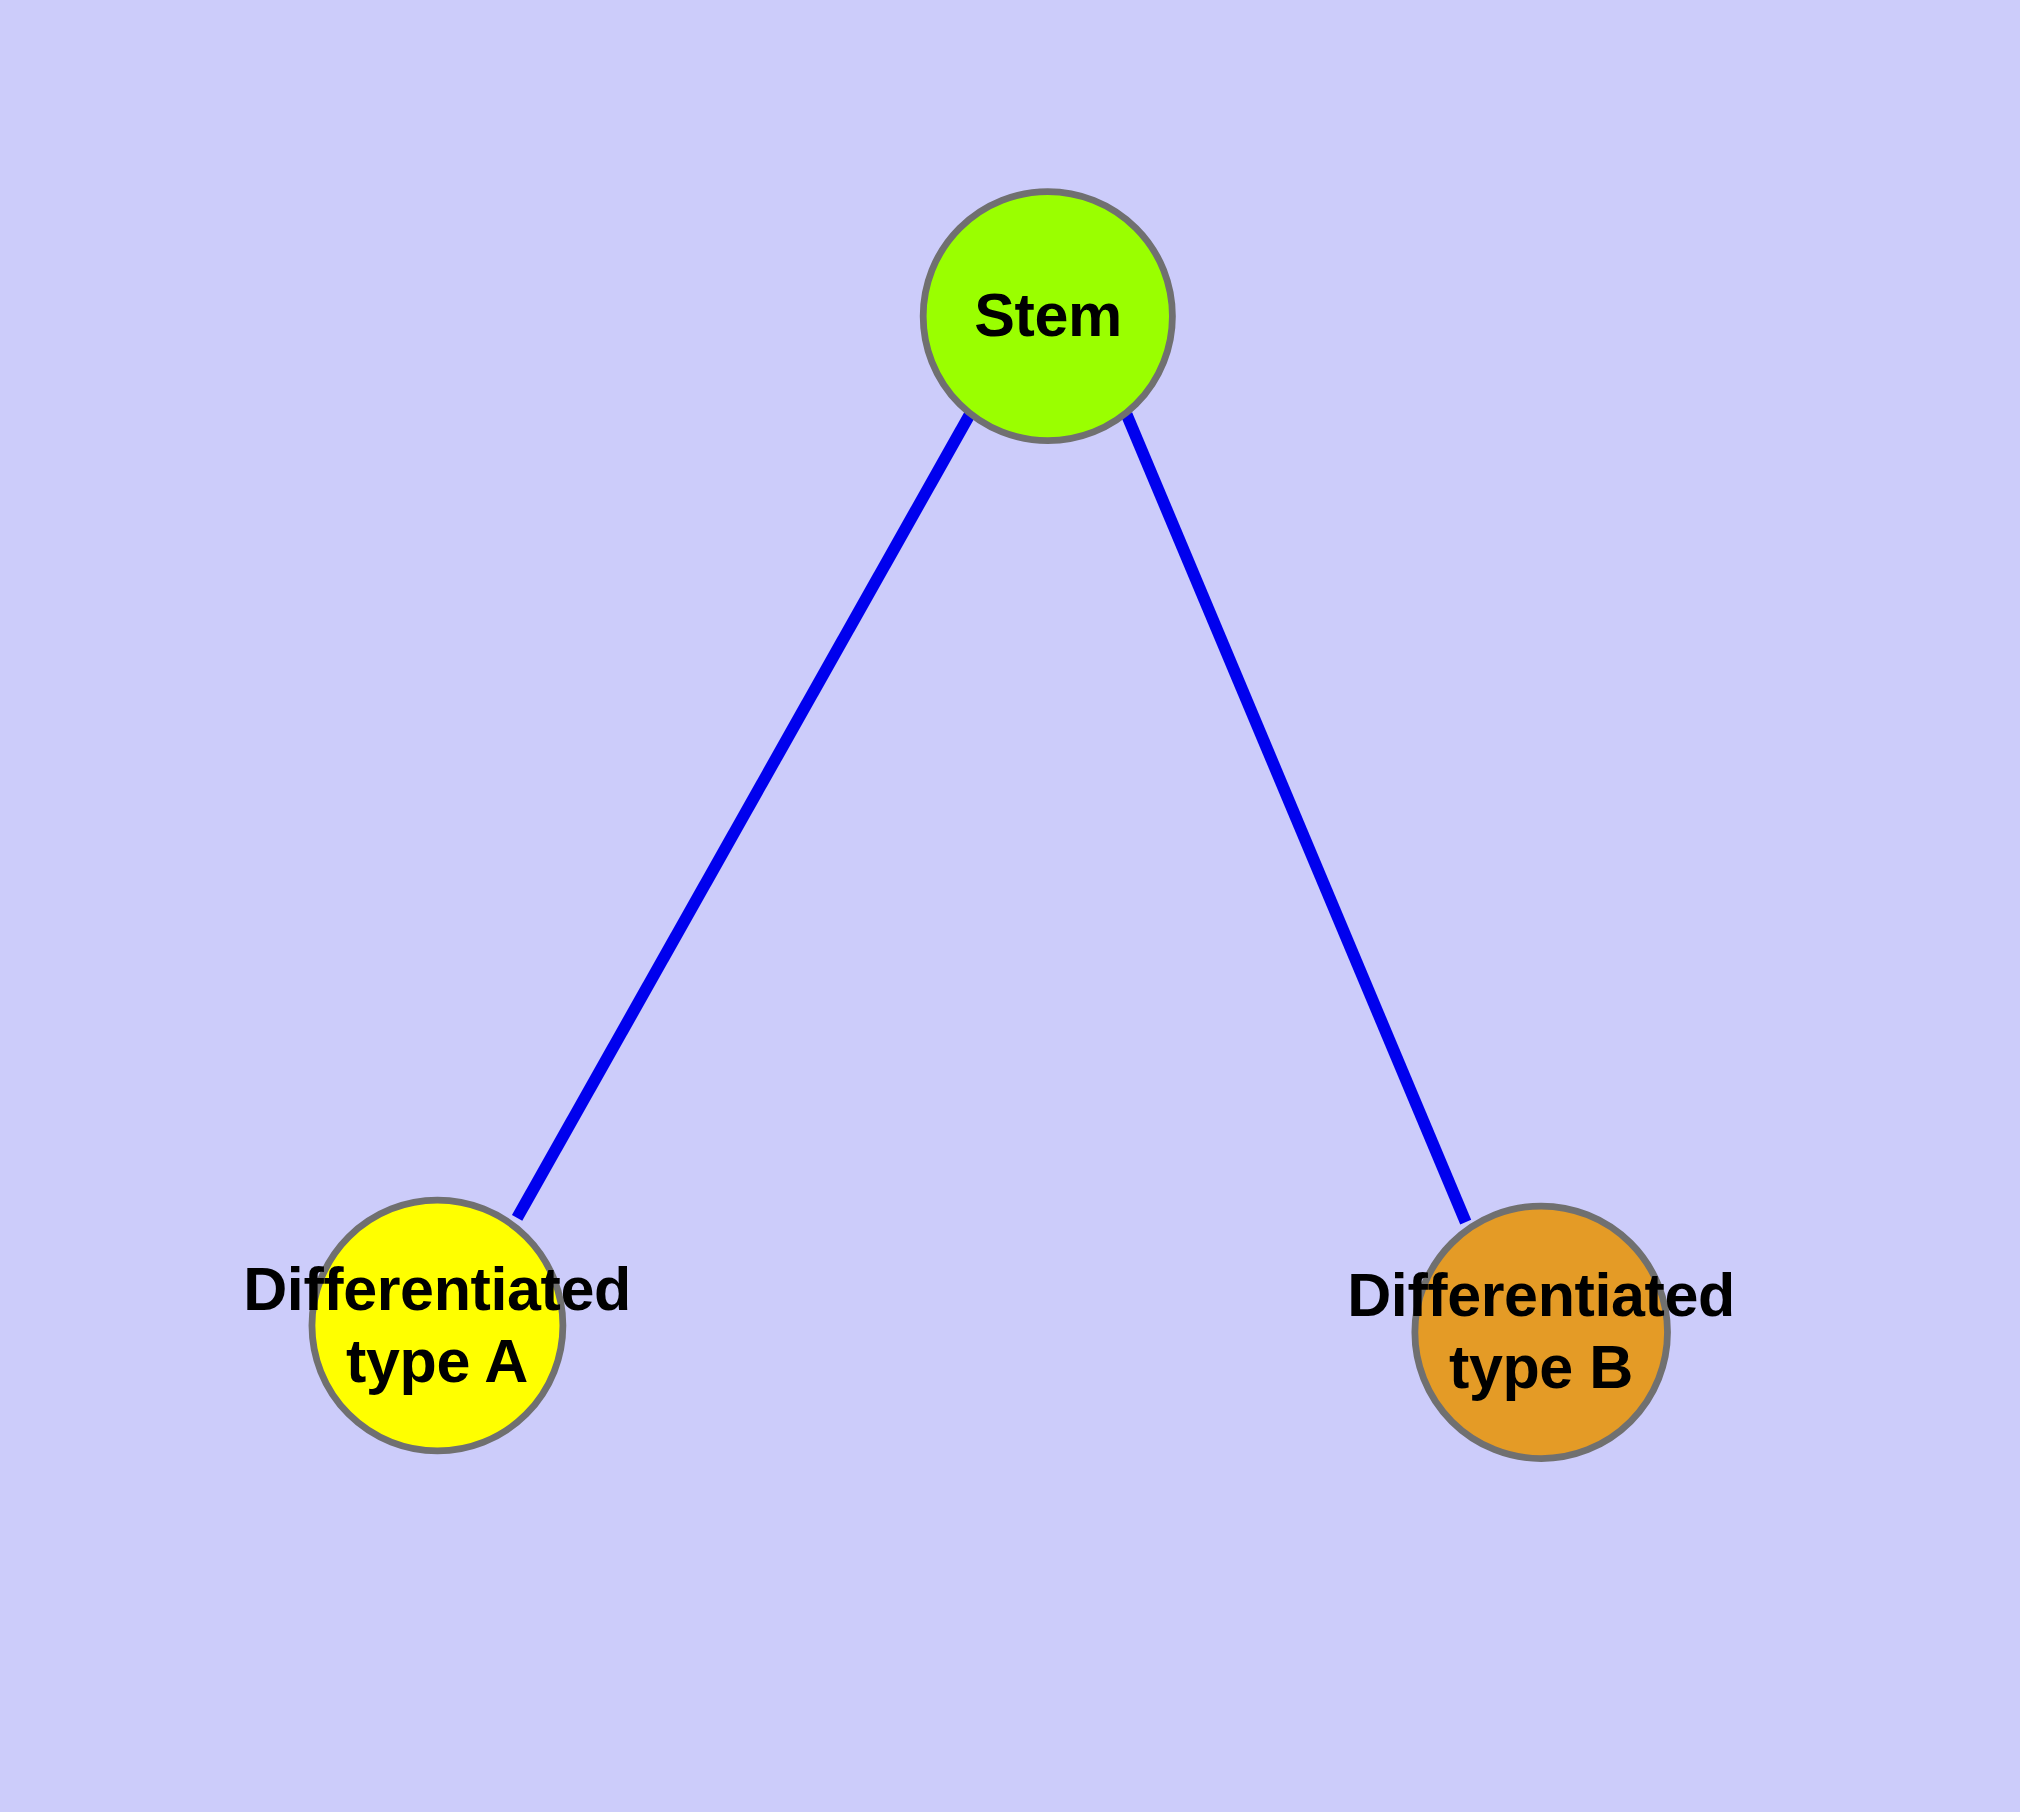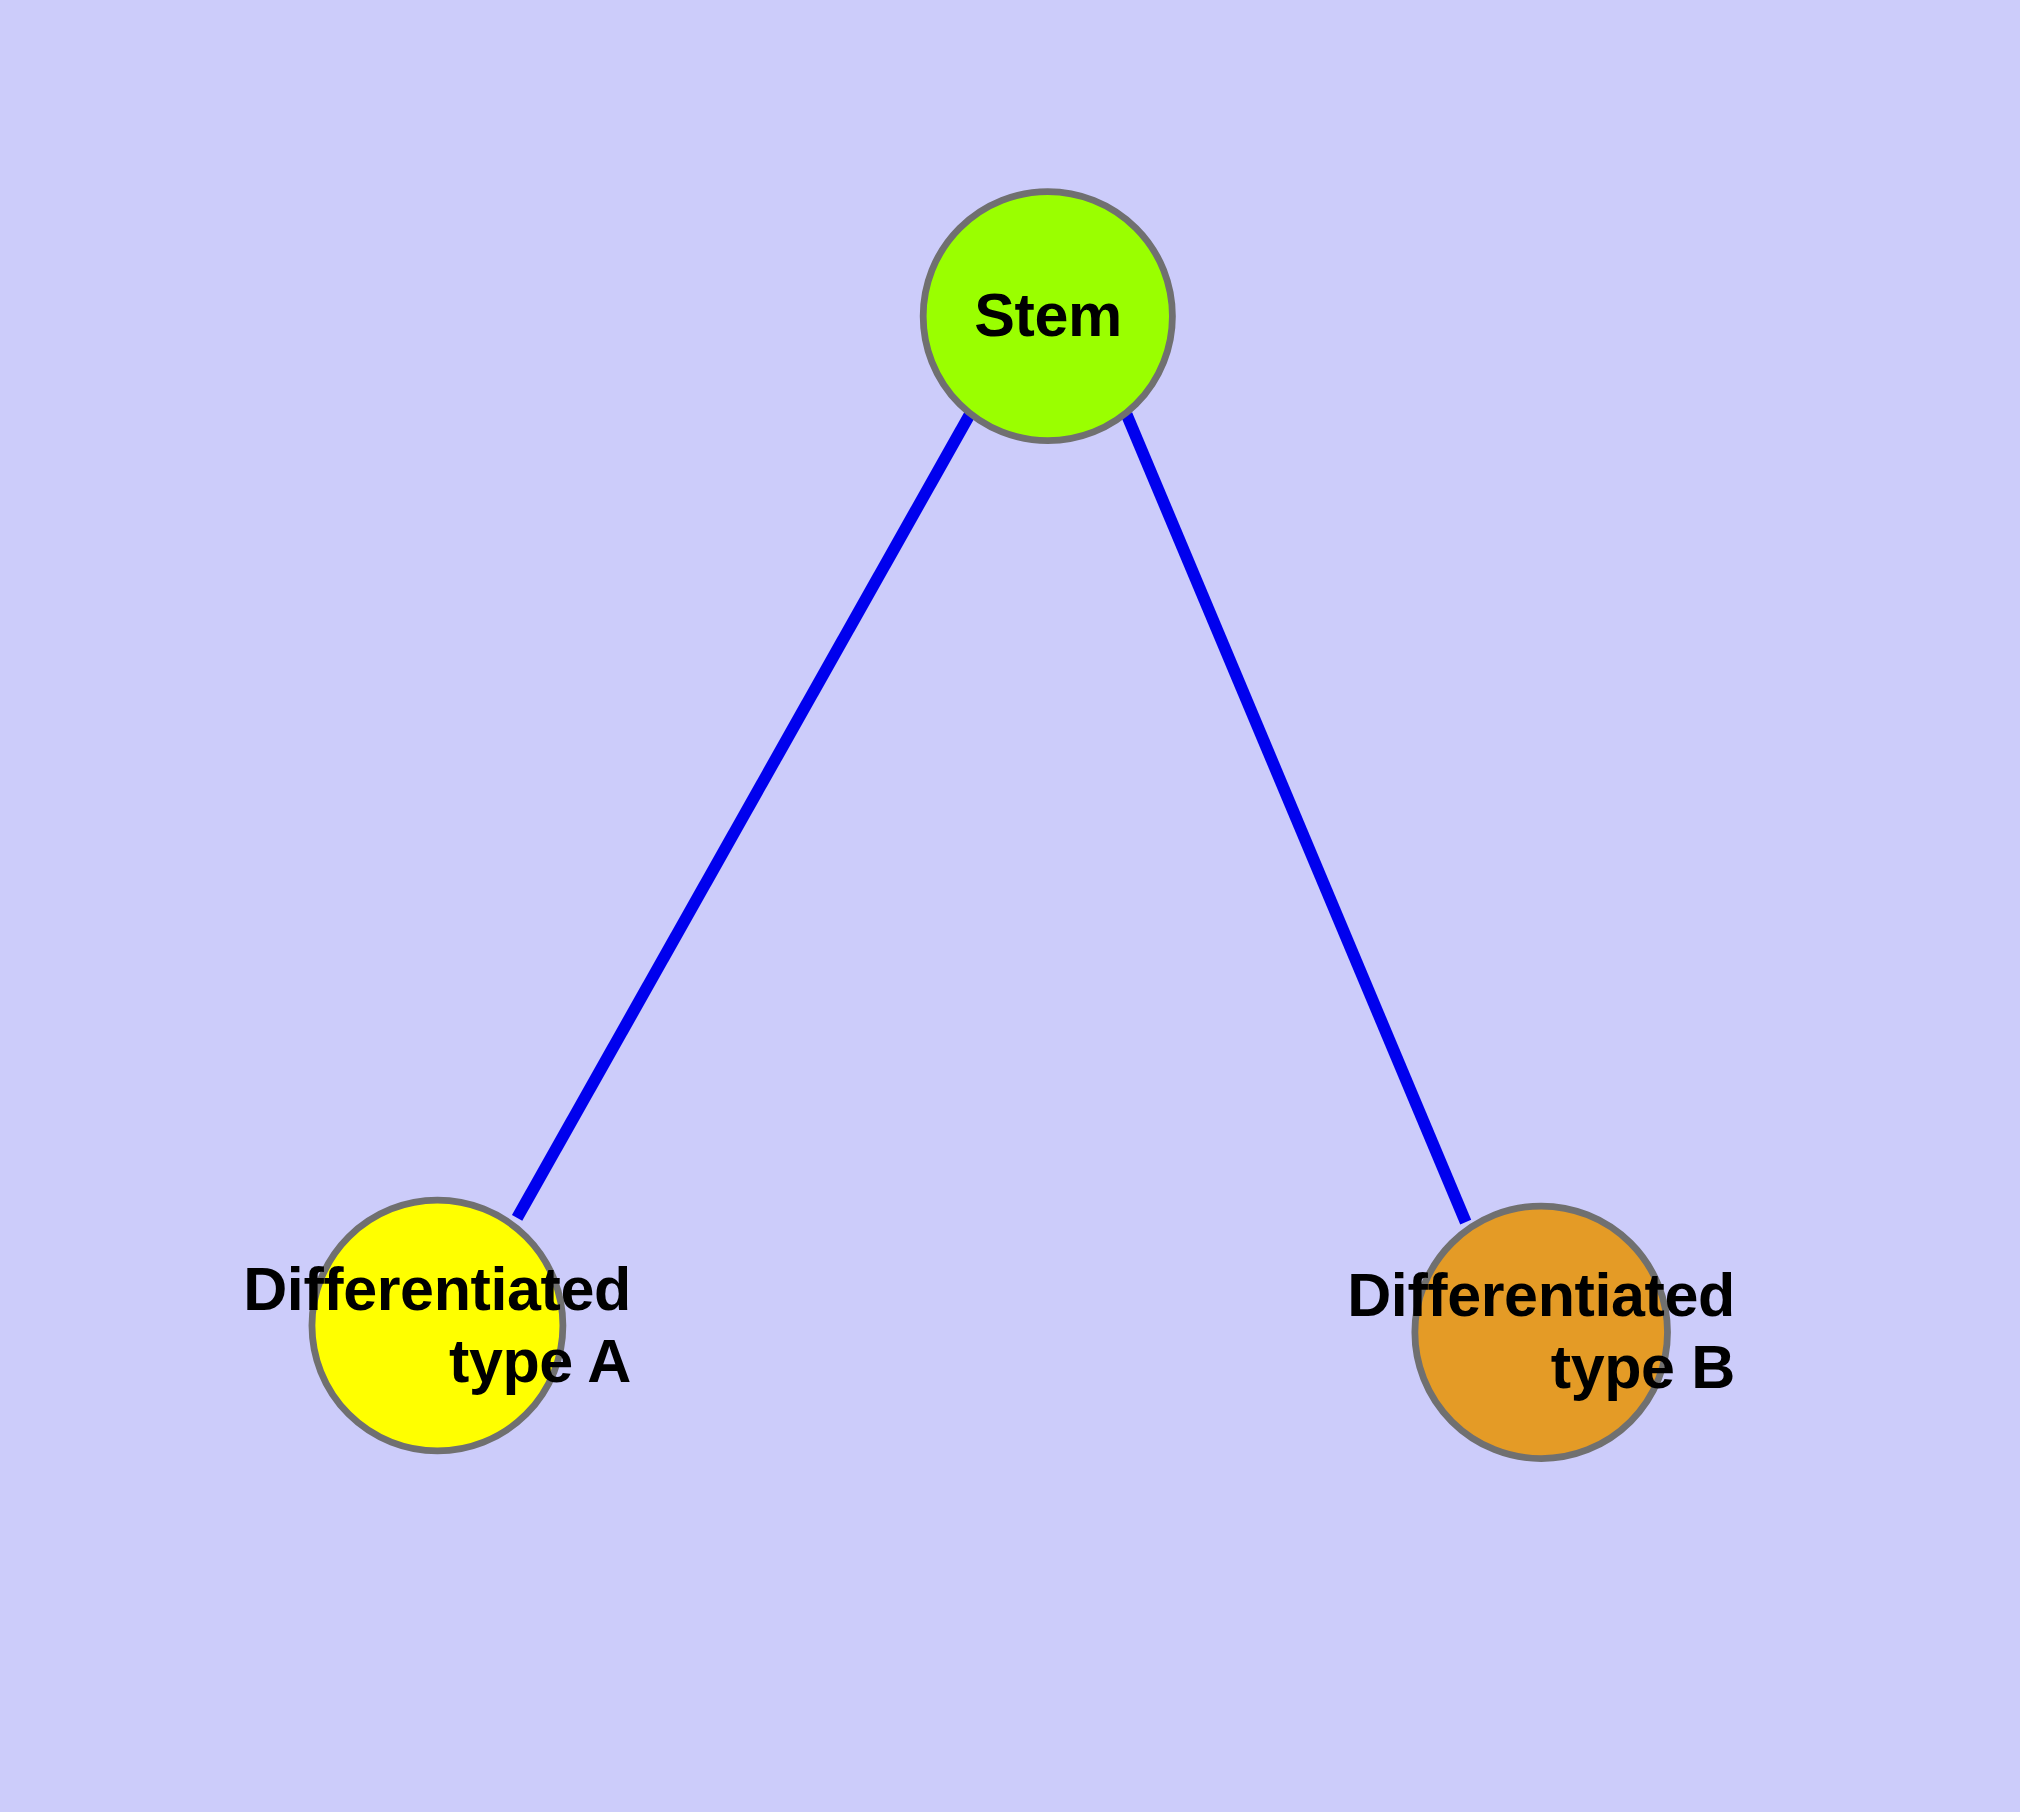--- a/index.html
+++ b/index.html
@@ -22,21 +22,21 @@
     width: 2021px;
     height: 1812px;
   }
   .node-label {
     position: absolute;
     color: #000000;
     font-family: "Liberation Sans", sans-serif;
     font-weight: bold;
     font-size: 61px;
     line-height: 1.18;
-    text-align: right;
+    text-align: center;
     white-space: pre;
     transform: translate(-50%, -50%);
     pointer-events: none;
     letter-spacing: -0.4px;
   }
 </style>
 </head>
 <body>
 
 <div id="canvas">

